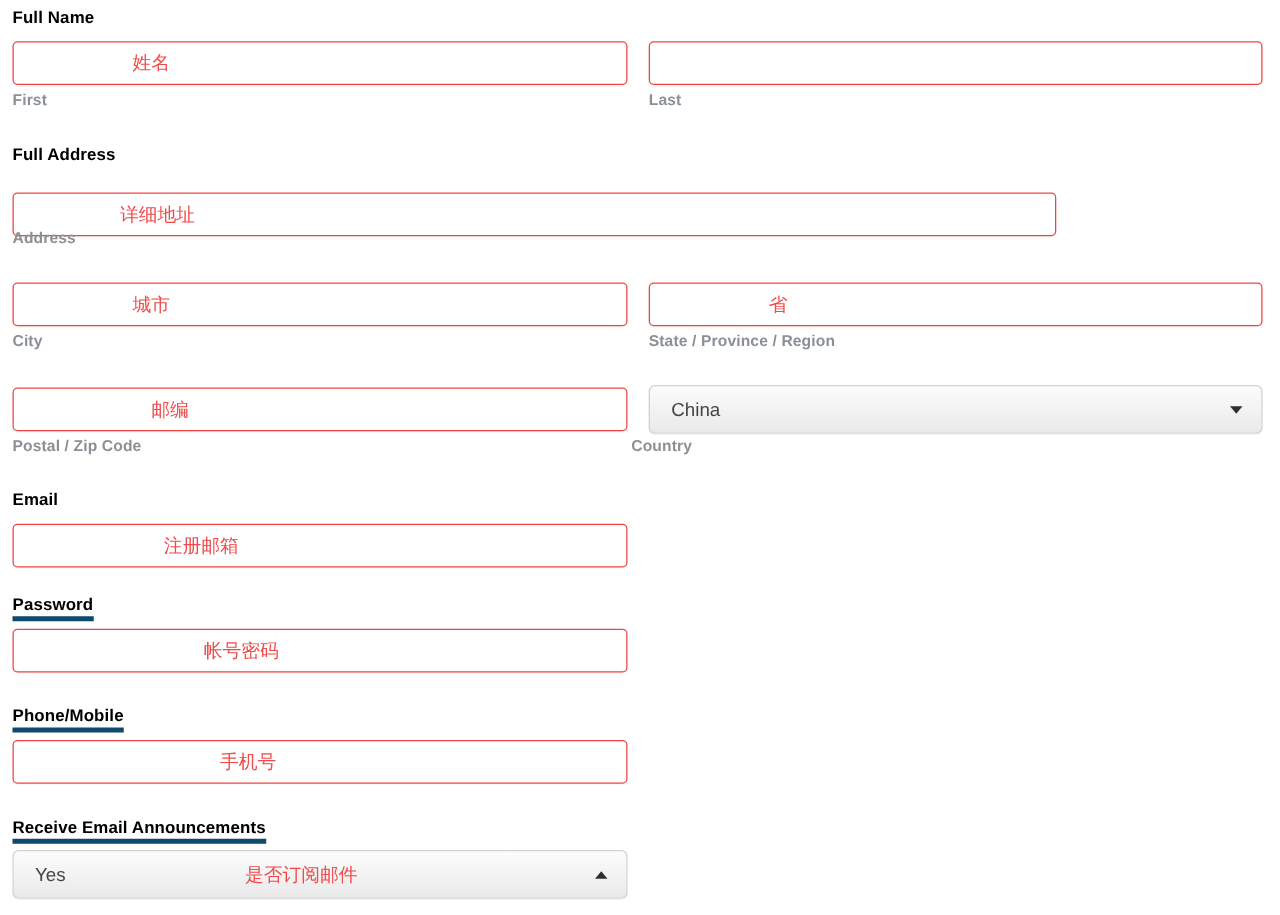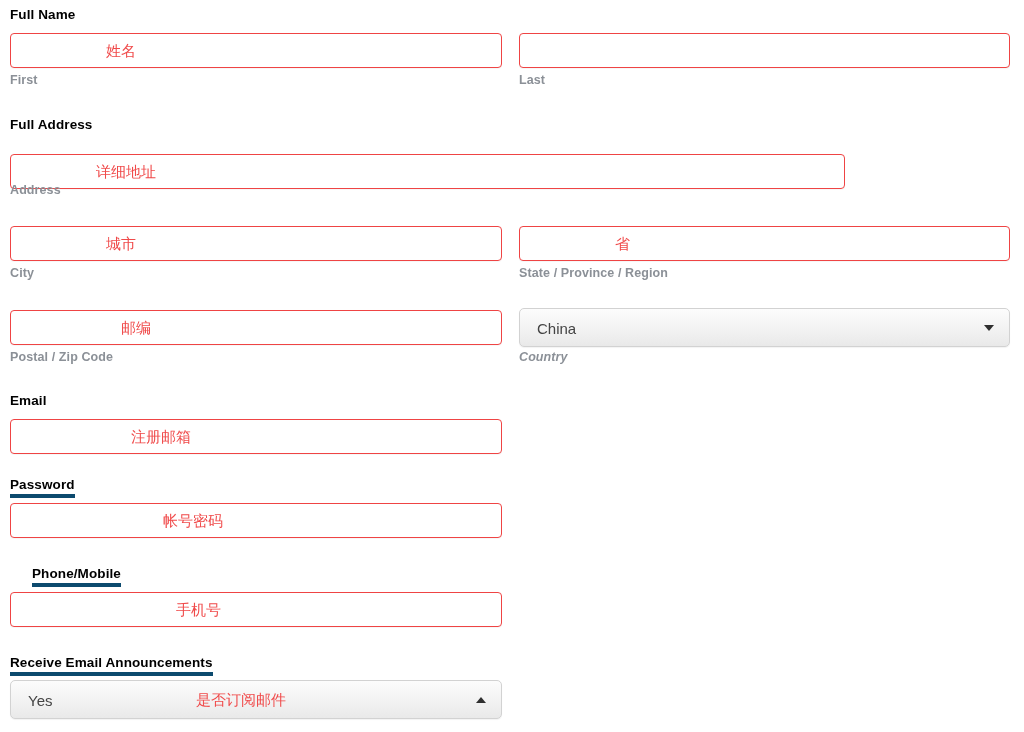--- a/index.html
+++ b/index.html
@@ -145,39 +145,39 @@
 
   <div class="abs input-box" style="left:10px; top:310px; width:492px;">
     <span class="annotation" style="left:110px;">邮编</span>
   </div>
   <div class="abs sub-label" style="left:10px; top:350px;">Postal / Zip Code</div>
 
   <div class="abs select-box" style="left:519px; top:308px; width:491px;">
     <span class="select-value">China</span>
     <span class="arrow down"></span>
   </div>
-  <div class="abs sub-label" style="left:519px; top:350px;font-style:italic;">Country</div>
+  <div class="abs sub-label" style="left:505px; top:350px;">Country</div>
 
   <div class="abs" style="left:10px; top:391px;">
     <span class="field-label">Email</span>
   </div>
 
   <div class="abs input-box" style="left:10px; top:419px; width:492px;">
     <span class="annotation" style="left:120px;">注册邮箱</span>
   </div>
 
   <div class="abs" style="left:10px; top:475px;">
     <span class="field-label underlined">Password</span>
   </div>
 
   <div class="abs input-box" style="left:10px; top:503px; width:492px;">
     <span class="annotation" style="left:152px;">帐号密码</span>
   </div>
 
-  <div class="abs" style="left:10px; top:564px;margin-left:22px;">
+  <div class="abs" style="left:10px; top:564px;">
     <span class="field-label underlined">Phone/Mobile</span>
   </div>
 
   <div class="abs input-box" style="left:10px; top:592px; width:492px;">
     <span class="annotation" style="left:165px;">手机号</span>
   </div>
 
   <div class="abs" style="left:10px; top:653px;">
     <span class="field-label underlined">Receive Email Announcements</span>
   </div>

